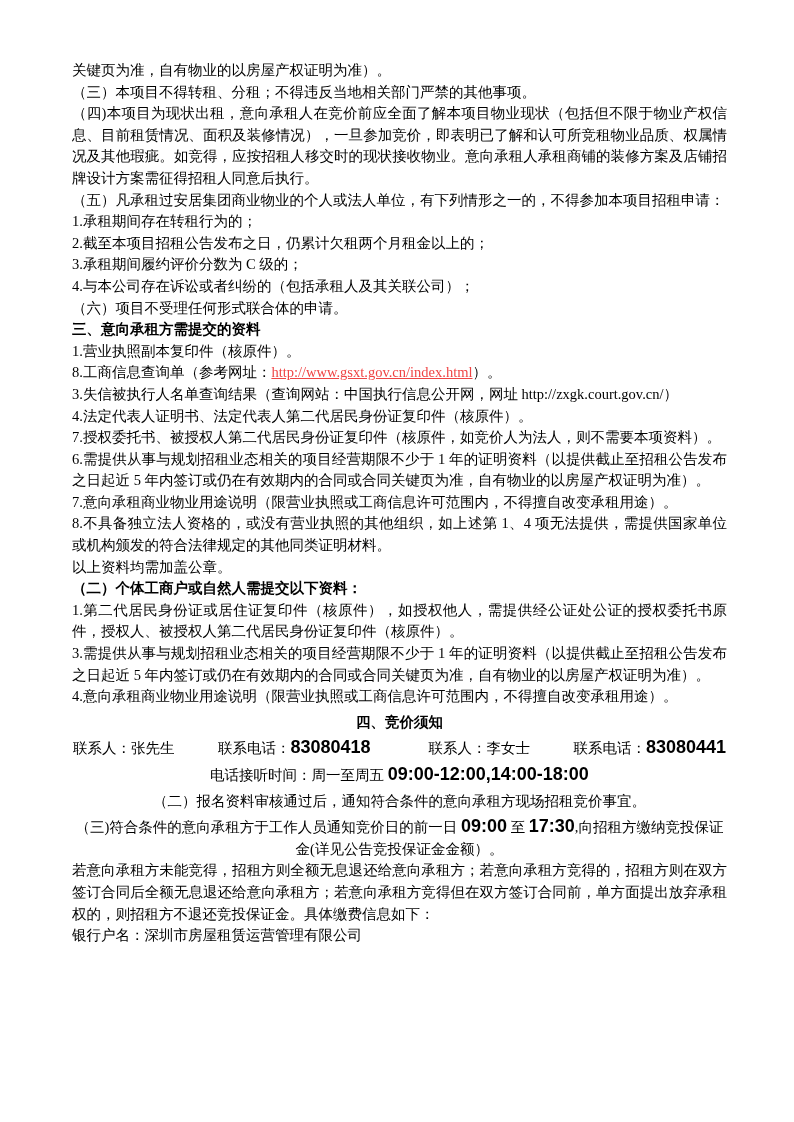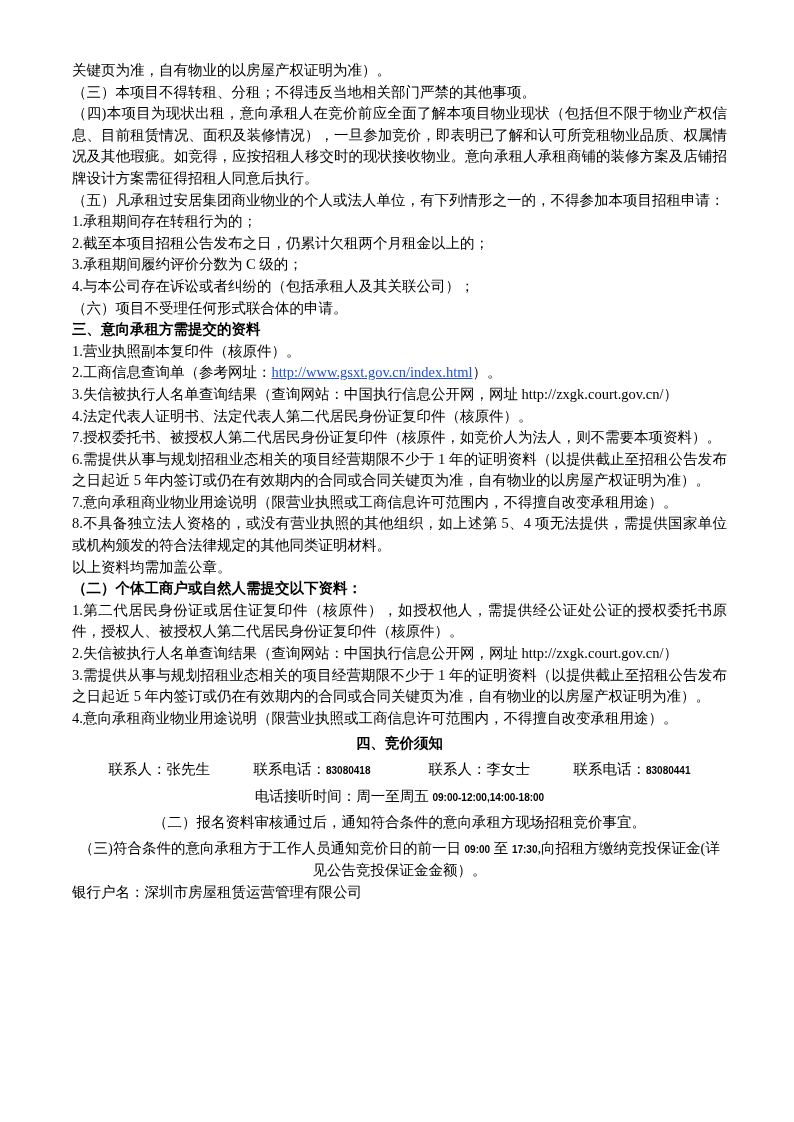--- a/index.html
+++ b/index.html
@@ -32,57 +32,57 @@
     font-weight: 700;
     text-align: left;
   }
   .para.spaced {
     margin-top: 4px;
     text-align: center;
   }
   .num {
     font-family: "Liberation Sans", "DejaVu Sans", sans-serif;
     font-weight: 700;
-    font-size: 10px;
+    font-size: 18px;
   }
   a.doclink {
-    color: #1d4ed8;
+    color: #ef4444;
     text-decoration: underline;
     cursor: pointer;
   }
 </style>
 </head>
 <body>
 
 <div class="page">
   <div>
       <p class="para"><span>关键页为准，自有物业的以房屋产权证明为准）。</span></p>
       <p class="para"><span>（三）本项目不得转租、分租；不得违反当地相关部门严禁的其他事项。</span></p>
       <p class="para"><span>（四)本项目为现状出租，意向承租人在竞价前应全面了解本项目物业现状（包括但不限于物业产权信息、目前租赁情况、面积及装修情况），一旦参加竞价，即表明已了解和认可所竞租物业品质、权属情况及其他瑕疵。如竞得，应按招租人移交时的现状接收物业。意向承租人承租商铺的装修方案及店铺招牌设计方案需征得招租人同意后执行。</span></p>
       <p class="para"><span>（五）凡承租过安居集团商业物业的个人或法人单位，有下列情形之一的，不得参加本项目招租申请：</span></p>
       <p class="para"><span>1.承租期间存在转租行为的；</span></p>
       <p class="para"><span>2.截至本项目招租公告发布之日，仍累计欠租两个月租金以上的；</span></p>
       <p class="para"><span>3.承租期间履约评价分数为 C 级的；</span></p>
       <p class="para"><span>4.与本公司存在诉讼或者纠纷的（包括承租人及其关联公司）；</span></p>
       <p class="para"><span>（六）项目不受理任何形式联合体的申请。</span></p>
       <p class="para heading"><span>三、意向承租方需提交的资料</span></p>
       <p class="para"><span>1.营业执照副本复印件（核原件）。</span></p>
-      <p class="para"><span>2.工商信息查询单（参考网址：</span><a class="doclink" href="#">http://www.gsxt.gov.cn/index.html</a><span>）。</span></p>
+      <p class="para"><span>8.工商信息查询单（参考网址：</span><a class="doclink" href="#">http://www.gsxt.gov.cn/index.html</a><span>）。</span></p>
       <p class="para"><span>3.失信被执行人名单查询结果（查询网站：中国执行信息公开网，网址 http://zxgk.court.gov.cn/）</span></p>
       <p class="para"><span>4.法定代表人证明书、法定代表人第二代居民身份证复印件（核原件）。</span></p>
       <p class="para"><span>7.授权委托书、被授权人第二代居民身份证复印件（核原件，如竞价人为法人，则不需要本项资料）。</span></p>
       <p class="para"><span>6.需提供从事与规划招租业态相关的项目经营期限不少于 1 年的证明资料（以提供截止至招租公告发布之日起近 5 年内签订或仍在有效期内的合同或合同关键页为准，自有物业的以房屋产权证明为准）。</span></p>
       <p class="para"><span>7.意向承租商业物业用途说明（限营业执照或工商信息许可范围内，不得擅自改变承租用途）。</span></p>
-      <p class="para"><span>8.不具备独立法人资格的，或没有营业执照的其他组织，如上述第 5、4 项无法提供，需提供国家单位或机构颁发的符合法律规定的其他同类证明材料。</span></p>
+      <p class="para"><span>8.不具备独立法人资格的，或没有营业执照的其他组织，如上述第 1、4 项无法提供，需提供国家单位或机构颁发的符合法律规定的其他同类证明材料。</span></p>
       <p class="para"><span>以上资料均需加盖公章。</span></p>
       <p class="para heading"><span>（二）个体工商户或自然人需提交以下资料：</span></p>
       <p class="para"><span>1.第二代居民身份证或居住证复印件（核原件），如授权他人，需提供经公证处公证的授权委托书原件，授权人、被授权人第二代居民身份证复印件（核原件）。</span></p>
-      <p class="para"><span>2.失信被执行人名单查询结果（查询网站：中国执行信息公开网，网址 http://zxgk.court.gov.cn/）</span></p>
       <p class="para"><span>3.需提供从事与规划招租业态相关的项目经营期限不少于 1 年的证明资料（以提供截止至招租公告发布之日起近 5 年内签订或仍在有效期内的合同或合同关键页为准，自有物业的以房屋产权证明为准）。</span></p>
       <p class="para"><span>4.意向承租商业物业用途说明（限营业执照或工商信息许可范围内，不得擅自改变承租用途）。</span></p>
       <p class="para heading spaced"><span>四、竞价须知</span></p>
       <p class="para spaced"><span>联系人：张先生</span><span>　　　</span><span>联系电话：</span><span class="num">83080418</span><span>　　　　</span><span>联系人：李女士</span><span>　　　</span><span>联系电话：</span><span class="num">83080441</span></p>
       <p class="para spaced"><span>电话接听时间：周一至周五 </span><span class="num">09:00-12:00,14:00-18:00</span></p>
       <p class="para spaced"><span>（二）报名资料审核通过后，通知符合条件的意向承租方现场招租竞价事宜。</span></p>
       <p class="para spaced"><span>（三)符合条件的意向承租方于工作人员通知竞价日的前一日 </span><span class="num">09:00</span><span> 至 </span><span class="num">17:30</span><span>,向招租方缴纳竞投保证金(详见公告竞投保证金金额）。</span></p>
+      <p class="para"><span>若意向承租方未能竞得，招租方则全额无息退还给意向承租方；若意向承租方竞得的，招租方则在双方签订合同后全额无息退还给意向承租方；若意向承租方竞得但在双方签订合同前，单方面提出放弃承租权的，则招租方不退还竞投保证金。具体缴费信息如下：</span></p>
       <p class="para"><span>银行户名：深圳市房屋租赁运营管理有限公司</span></p>
     </div>
 </div>
 
 </body></html>

